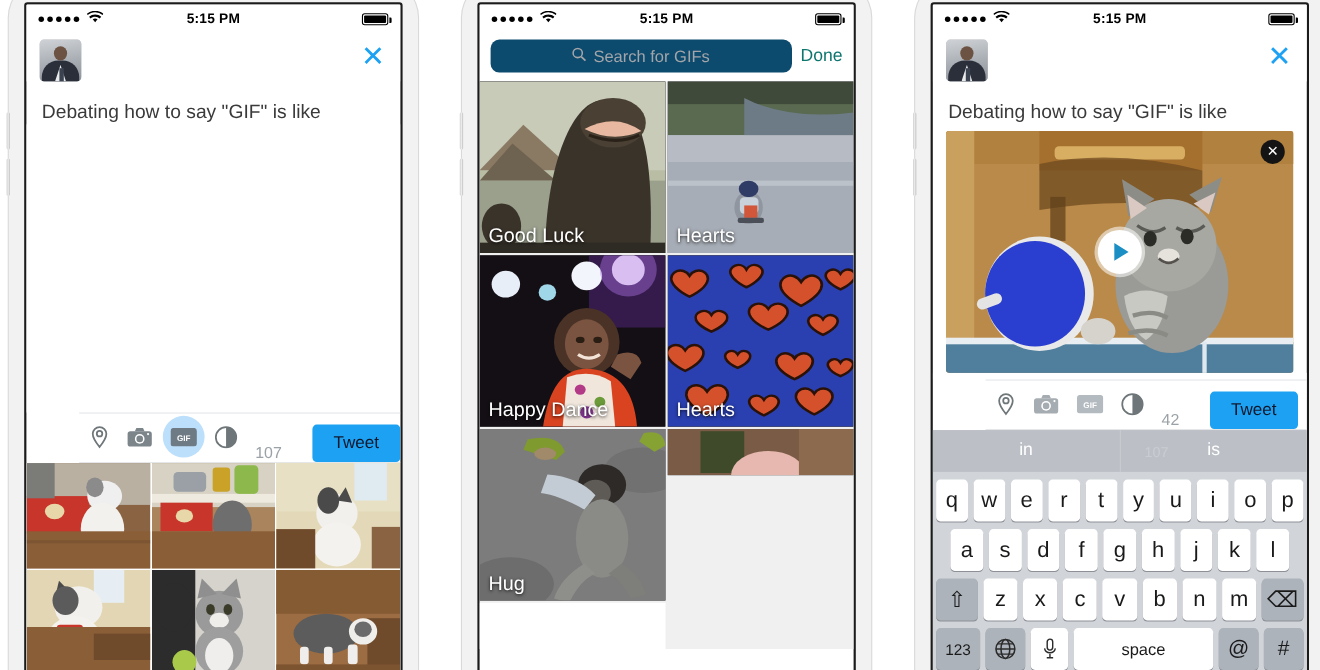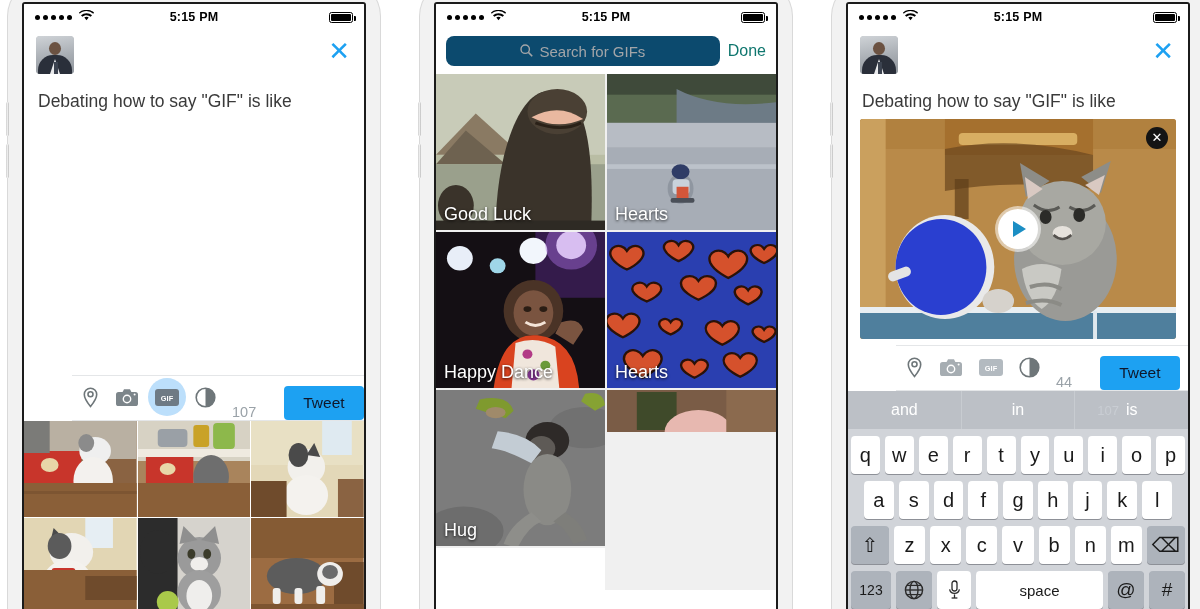--- a/index.html
+++ b/index.html
@@ -608,27 +608,26 @@
                 <rect x="0" y="0" width="24" height="17" rx="3" fill="#b3bac0"></rect>
                 <text x="12" y="11.8" font-family="Liberation Sans, sans-serif" font-size="7.4" font-weight="bold" fill="#ffffff" text-anchor="middle">GIF</text>
               </svg>
           </div>
           <div class="tb-icon">
             <svg class="icon-svg" width="21" height="21" viewBox="0 0 21 21">
                 <circle cx="10.5" cy="10.5" r="9.3" fill="none" stroke="#6e7679" stroke-width="1.6"></circle>
                 <path d="M10.5 1.2a9.3 9.3 0 0 1 0 18.6z" fill="#6e7679"></path>
               </svg>
           </div>
-          <div class="charcount">44</div>
+          <div class="charcount">42</div>
           <button class="tweet-btn">Tweet</button>
         </div>
 
         <div class="kb">
           <div class="predict">
-            <div>and</div>
             <div>in</div>
             <div>
               <span class="ghost">107</span>
               <span>is</span>
             </div>
           </div>
 
           <div class="kbrow r1">
             <div class="key">q</div>
             <div class="key">w</div>

